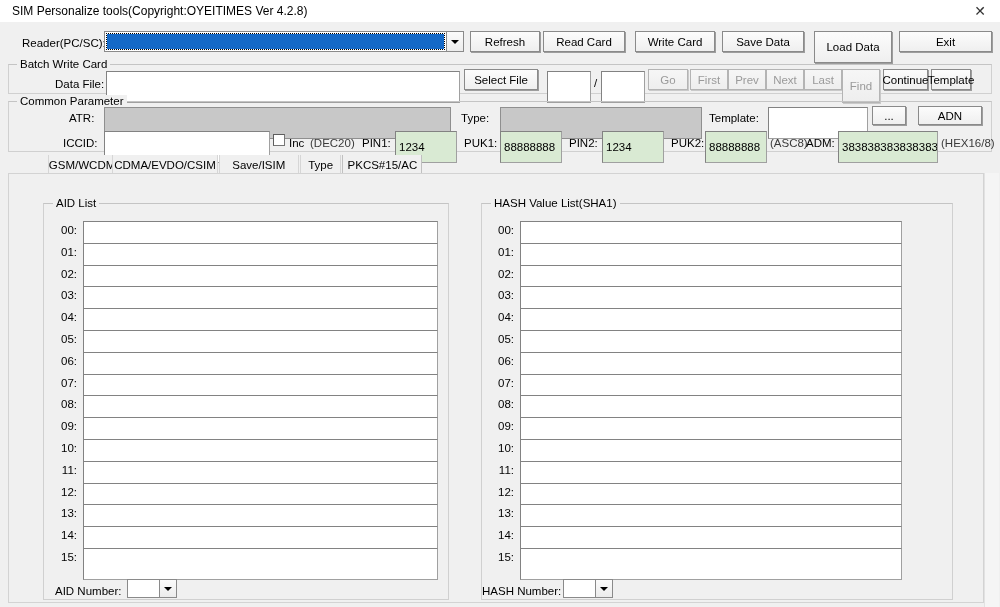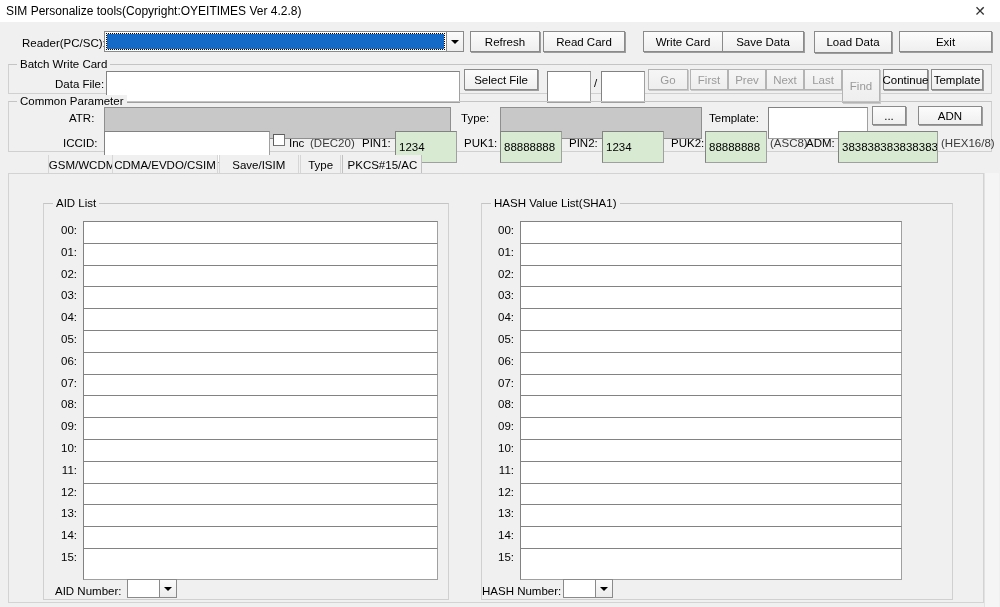--- a/index.html
+++ b/index.html
@@ -13,21 +13,21 @@
   }
   * { box-sizing: border-box; }
 
   
   .titlebar {
     position: absolute; left: 0; top: 0; width: 1000px; height: 22px;
     background: #ffffff;
     display: flex; align-items: center;
   }
   .title-text {
-    margin-left: 6px; font-size: 12px; color: #000; white-space: nowrap;
+    margin-left: 12px; font-size: 12px; color: #000; white-space: nowrap;
   }
   .close-btn {
     position: absolute; right: 0; top: 0; width: 40px; height: 22px;
     display: flex; align-items: center; justify-content: center;
     font-size: 14px; color: #333; cursor: pointer; font-family: "DejaVu Sans", sans-serif;
   }
 
   
   .btn {
     background: linear-gradient(#fcfcfc,#efefef);
@@ -144,43 +144,43 @@
 <div class="lbl" style="left:22px; top:36px;">Reader(PC/SC):</div>
 <div class="combo" id="reader-combo" style="left:104px; top:31px; width:360px; height:21px;">
   <div class="cval" id="reader-val" style="background:#1569c7; margin:2px; outline:1px dotted #000;"></div>
   <div class="carrow">
       <span class="arrow-dn"></span>
     </div>
 </div>
 <div id="toolbar-buttons">
     <div class="btn" style="left: 470px; top: 31px; width: 70px; height: 21px;">Refresh</div>
     <div class="btn" style="left: 543px; top: 31px; width: 82px; height: 21px;">Read Card</div>
-    <div class="btn" style="left: 635px; top: 31px; width: 80px; height: 21px; margin-left: 8px;">Write Card</div>
+    <div class="btn" style="left: 635px; top: 31px; width: 80px; height: 21px;">Write Card</div>
     <div class="btn" style="left: 722px; top: 31px; width: 82px; height: 21px;">Save Data</div>
-    <div class="btn" style="left: 814px; top: 31px; width: 78px; height: 22px;">Load Data</div>
+    <div class="btn" style="left: 814px; top: 31px; width: 78px; height: 32px;">Load Data</div>
     <div class="btn" style="left: 899px; top: 31px; width: 93px; height: 21px;">Exit</div>
   </div>
 
 <div class="group" style="left:8px; top:64px; width:984px; height:30px;"></div>
 <div class="group-title" style="left:17px; top:58px;">Batch Write Card</div>
 <div class="lbl" style="left:55px; top:77px;">Data File:</div>
 <div class="field" style="left:106px; top:71px; width:354px; height:18px;"></div>
 <div class="btn" id="select-file-btn" style="left:464px; top:69px; width:74px; height:21px;">Select File</div>
 <div class="field" style="left:547px; top:71px; width:44px; height:18px;"></div>
 <div class="lbl" style="left:594px; top:76px;">/</div>
 <div class="field" style="left:601px; top:71px; width:44px; height:18px;"></div>
 <div id="batch-nav-buttons">
     <div class="btn disabled" style="left: 648px; top: 69px; width: 40px; height: 21px;">Go</div>
     <div class="btn disabled" style="left: 690px; top: 69px; width: 38px; height: 21px;">First</div>
     <div class="btn disabled" style="left: 728px; top: 69px; width: 38px; height: 21px;">Prev</div>
     <div class="btn disabled" style="left: 766px; top: 69px; width: 38px; height: 21px;">Next</div>
     <div class="btn disabled" style="left: 804px; top: 69px; width: 38px; height: 21px;">Last</div>
     <div class="btn disabled" style="left: 842px; top: 69px; width: 38px; height: 34px;">Find</div>
     <div class="btn" style="left: 883px; top: 69px; width: 45px; height: 21px;">Continue</div>
-    <div class="btn" style="left: 931px; top: 69px; width: 52px; height: 21px;">Template</div>
+    <div class="btn" style="left: 931px; top: 69px; width: 40px; height: 21px;">Template</div>
   </div>
 
 <div class="group" style="left:8px; top:101px; width:984px; height:51px;"></div>
 <div class="group-title" style="left:17px; top:95px;">Common Parameter</div>
 
 <div class="lbl" style="left:69px; top:111px;">ATR:</div>
 <div class="field disabled" style="left:104px; top:107px; width:347px; height:17px;"></div>
 <div class="lbl" style="left:461px; top:111px;">Type:</div>
 <div class="field disabled" style="left:500px; top:107px; width:202px; height:17px;"></div>
 <div class="lbl" style="left:709px; top:111px;">Template:</div>

